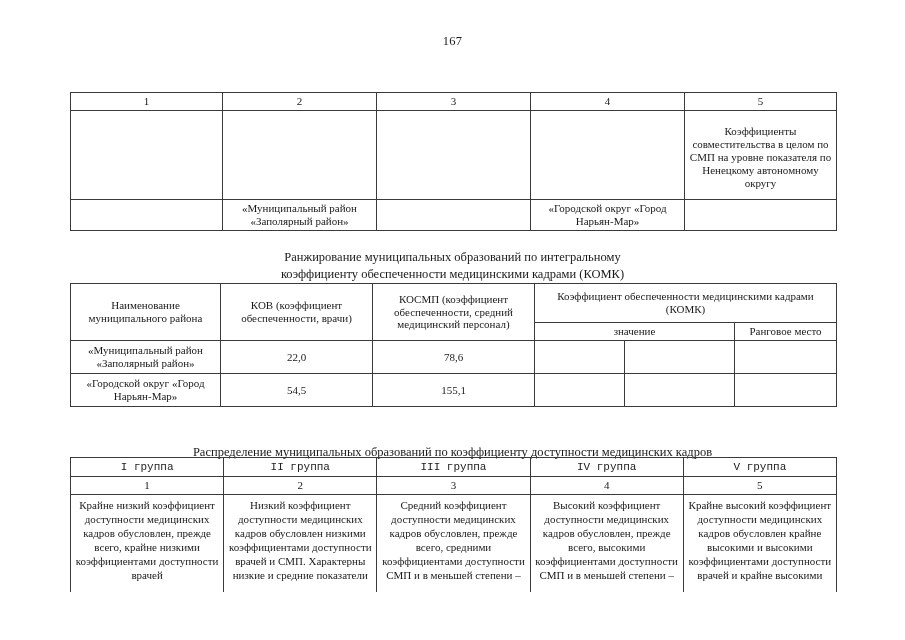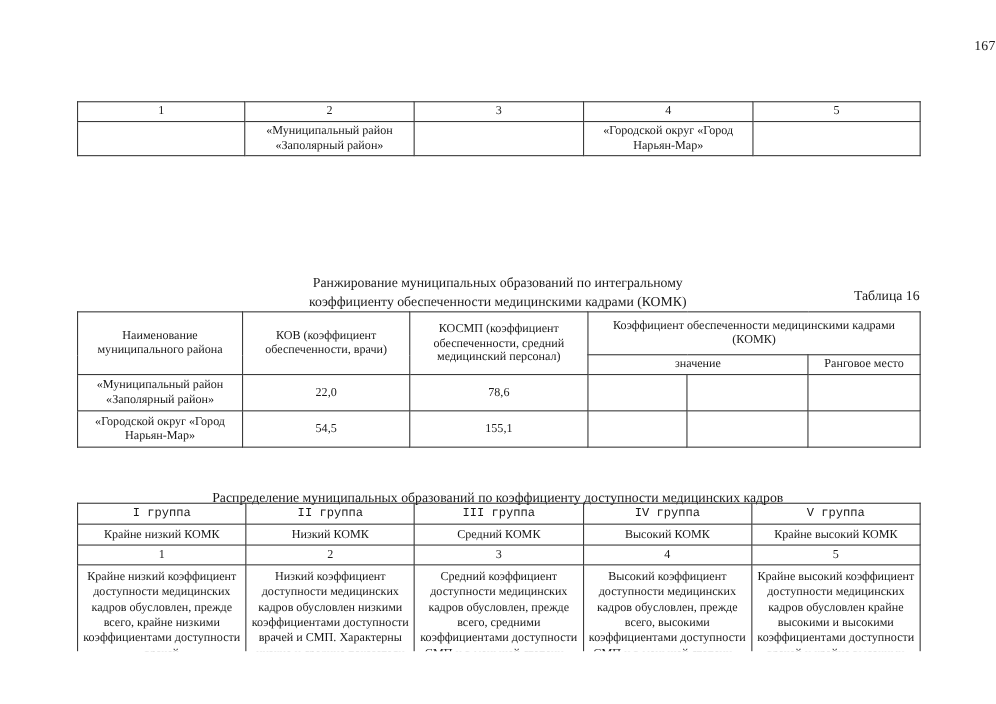--- a/index.html
+++ b/index.html
@@ -21,21 +21,21 @@
     height: 640px;
     box-sizing: border-box;
   }
 
   
   .page-number {
     position: absolute;
     top: 34px;
     left: 0;
     width: 905px;
-    text-align: right;
+    text-align: center;
     font-size: 12.5px;
     letter-spacing: .2px;
   }
 
   
   table.doc-table {
     border-collapse: collapse;
     table-layout: fixed;
     font-size: 11px;
     line-height: 1.18;
@@ -151,36 +151,42 @@
         <col class="c5">
     </colgroup>
     <tbody>
       <tr class="numrow">
         <td>1</td>
         <td>2</td>
         <td>3</td>
         <td>4</td>
         <td>5</td>
       </tr>
+      <tr class="bigrow">
+        <td></td>
+        <td></td>
+        <td></td>
+        <td></td>
+        <td>Коэффициенты совместительства в целом по СМП на уровне показателя по Ненецкому автономному округу</td>
+      </tr>
       <tr class="lastrow">
         <td></td>
         <td>«Муниципальный район «Заполярный район»</td>
         <td></td>
         <td>«Городской округ «Город Нарьян-Мар»</td>
         <td></td>
       </tr>
     </tbody>
   </table>
 
   <div class="heading heading-1">
     <div>Ранжирование муниципальных образований по интегральному</div>
     <div>коэффициенту обеспеченности медицинскими кадрами (КОМК)</div>
   </div>
 
-  <div class="tbl-caption cap-16">Таблица 16</div>
 
   <table class="doc-table tbl-16">
     <colgroup>
       <col class="c1">
         <col class="c2">
         <col class="c3">
         <col class="c4">
         <col class="c5">
         <col class="c6">
     </colgroup>
@@ -228,27 +234,20 @@
         <col>
     </colgroup>
     <tbody>
       <tr class="grp">
         <td>I группа</td>
         <td>II группа</td>
         <td>III группа</td>
         <td>IV группа</td>
         <td>V группа</td>
       </tr>
-      <tr class="komk">
-        <td>Крайне низкий КОМК</td>
-        <td>Низкий КОМК</td>
-        <td>Средний КОМК</td>
-        <td>Высокий КОМК</td>
-        <td>Крайне высокий КОМК</td>
-      </tr>
       <tr class="num">
         <td>1</td>
         <td>2</td>
         <td>3</td>
         <td>4</td>
         <td>5</td>
       </tr>
       <tr class="desc">
         <td>
             <div>Крайне низкий коэффициент доступности медицинских кадров обусловлен, прежде всего, крайне низкими коэффициентами доступности врачей</div>

